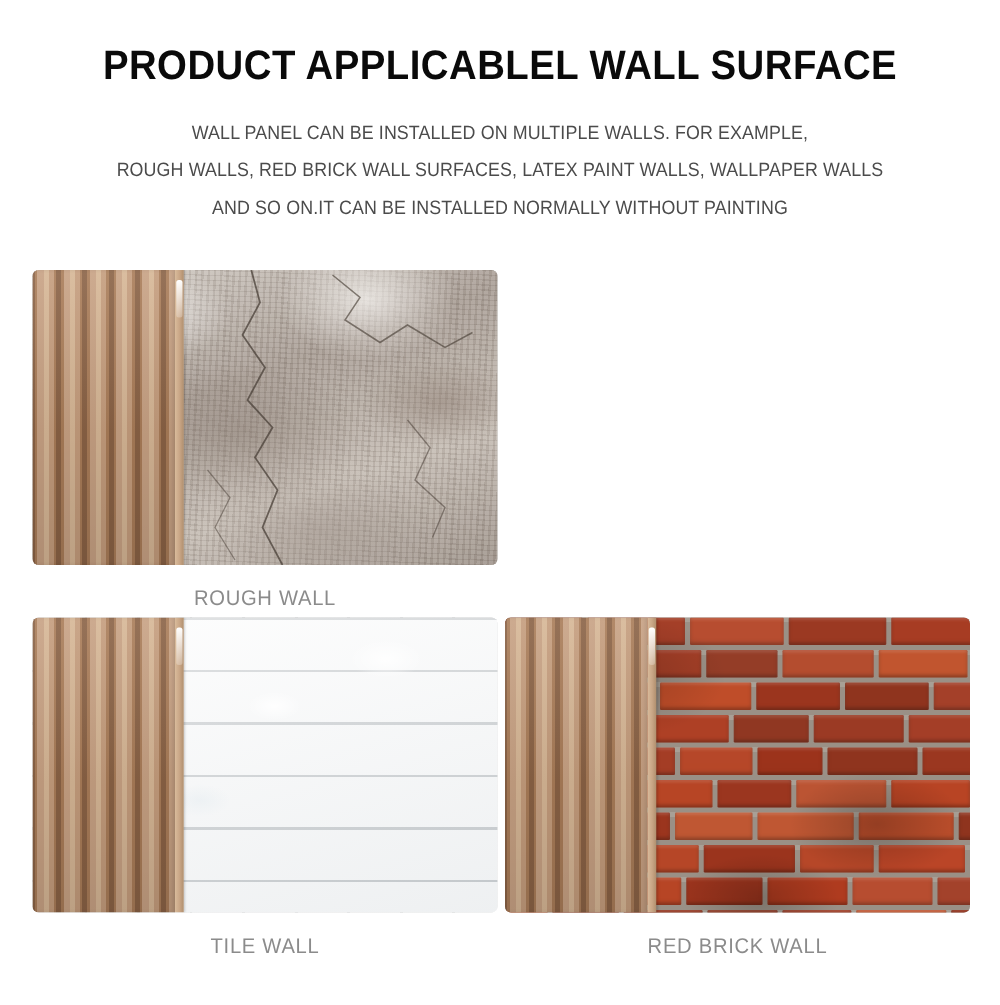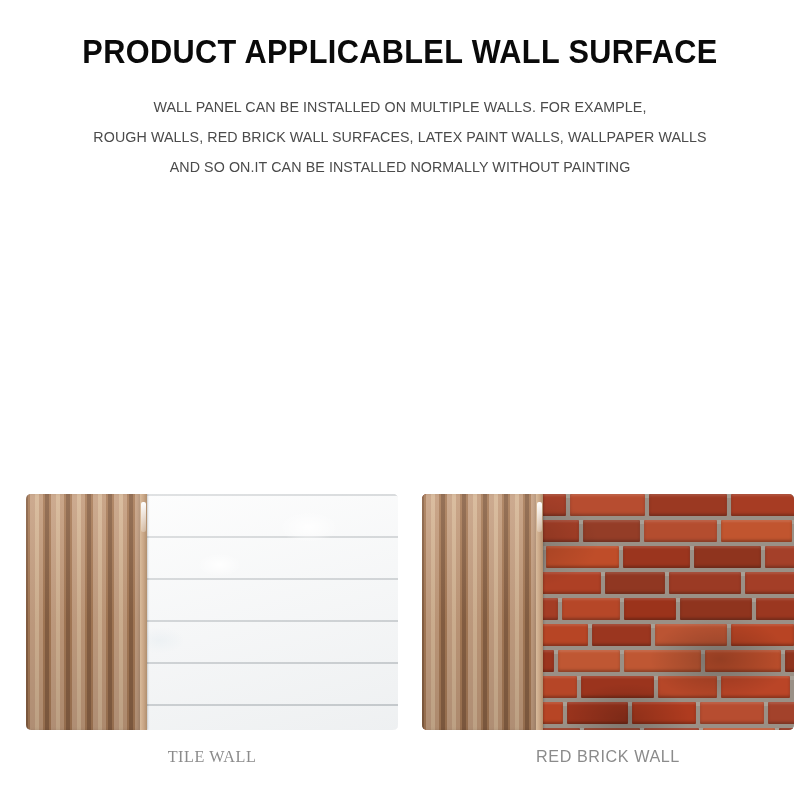--- a/index.html
+++ b/index.html
@@ -45,22 +45,22 @@
 
   
   .grid{
     position:absolute;
     top:216px; left:0;
     width:800px; height:570px;
   }
   .cell{ position:absolute; width:372px; }
   .cell.c0{ left:26px;  top:0; }
   .cell.c1{ left:402px; top:0; }
-  .cell.c2{ left:26px;  top:278px;font-family:Liberation Serif, serif; }
-  .cell.c3{ left:402px; top:278px;padding-left:20px; }
+  .cell.c2{ left:26px;  top:278px; }
+  .cell.c3{ left:384px; top:278px;padding-left:20px; }
 
   .scene{
     position:relative;
     width:372px; height:236px;
     border-radius:5px;
     overflow:hidden;
     background:#cfcfcf;
   }
 
   
@@ -200,20 +200,37 @@
   <h1 class="main-title">PRODUCT APPLICABLEL WALL SURFACE</h1>
   <div class="subtitle">
     <span class="sline">WALL PANEL CAN BE INSTALLED ON MULTIPLE WALLS. FOR EXAMPLE,</span>
     <span class="sline">ROUGH WALLS, RED BRICK WALL SURFACES, LATEX PAINT WALLS, WALLPAPER WALLS</span>
     <span class="sline">AND SO ON.IT CAN BE INSTALLED NORMALLY WITHOUT PAINTING</span>
   </div>
 </div>
 
 <div class="grid">
 
+  <div class="cell c0">
+    <div class="scene">
+      <div class="wall w-rough"></div>
+      <div class="crack" style="position:absolute;inset:0;">
+        <svg width="372" height="236" viewBox="0 0 372 236">
+          <path d="M175 0 L182 26 L168 52 L186 78 L172 104 L192 126 L178 150 L196 176 L184 206 L200 236" stroke="#4a4038" stroke-width="1.4" fill="none" opacity="0.75"></path>
+          <path d="M240 4 L262 22 L250 40 L278 58 L300 44 L330 62 L352 50" stroke="#4a4038" stroke-width="1.2" fill="none" opacity="0.65"></path>
+          <path d="M300 120 L318 142 L306 168 L330 190 L320 214" stroke="#4a4038" stroke-width="1.1" fill="none" opacity="0.55"></path>
+          <path d="M140 160 L158 182 L146 206 L162 232" stroke="#4a4038" stroke-width="1" fill="none" opacity="0.5"></path>
+        </svg>
+      </div>
+      <div class="slats"></div>
+      <div class="panel-edge"></div>
+      <div class="edge-glint"></div>
+    </div>
+    <div class="caption">ROUGH WALL</div>
+  </div>
 
 
   <div class="cell c2">
     <div class="scene">
       <div class="wall w-tile"></div>
       <div class="tile-gloss"></div>
       <div class="slats"></div>
       <div class="panel-edge"></div>
       <div class="edge-glint"></div>
     </div>

